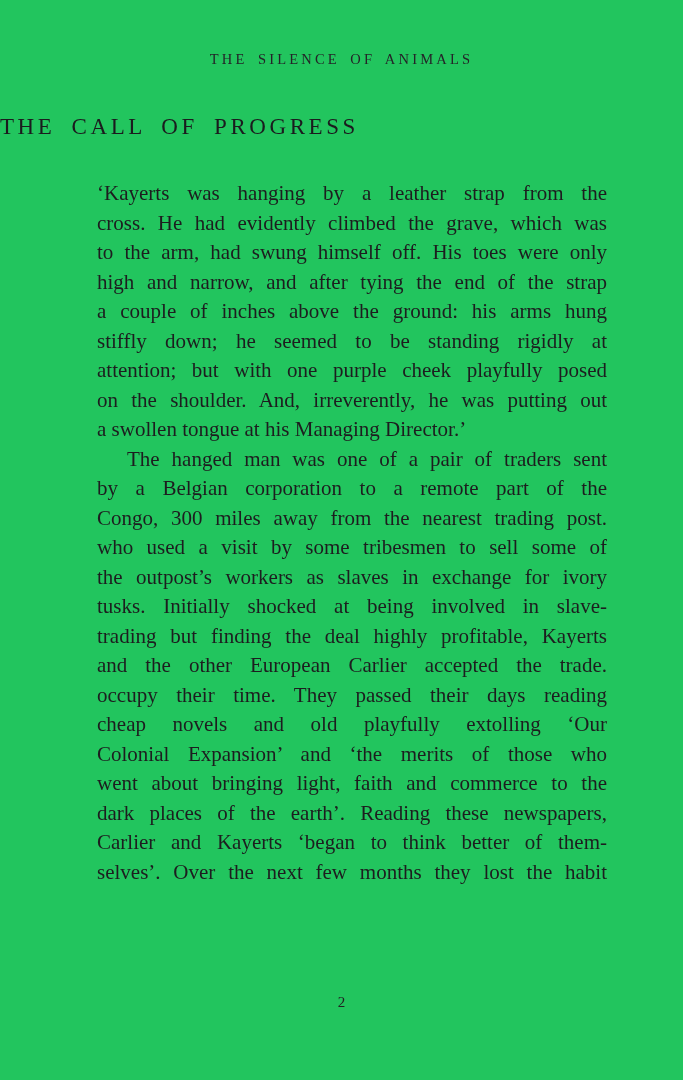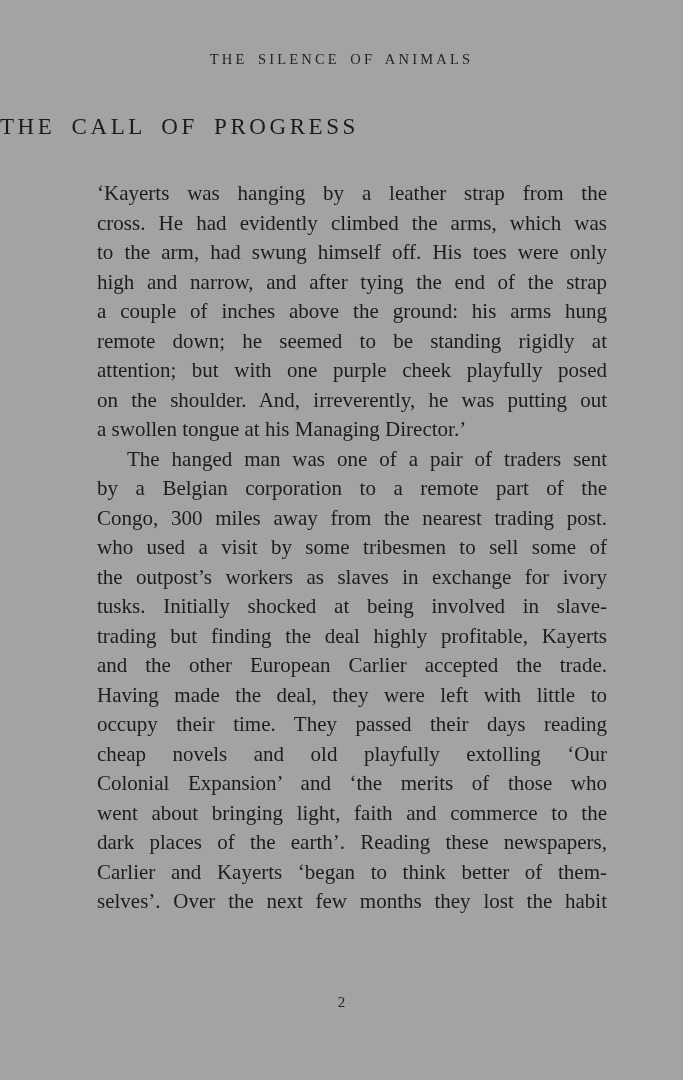--- a/index.html
+++ b/index.html
@@ -5,21 +5,21 @@
   html, body {
     margin: 0;
     padding: 0;
     background: #e9e9e9;
   }
   .page {
     position: relative;
     width: 683px;
     height: 1080px;
     margin: 0 auto;
-    background: #a3a3a3;
+    background: #22c55e;
     color: #1d1d1f;
     font-family: "Liberation Serif", "DejaVu Serif", serif;
     overflow: hidden;
   }
   .running-header {
     position: absolute;
     top: 51px;
     left: 0;
     width: 100%;
     text-align: center;
@@ -71,37 +71,36 @@
   }
 </style>
 </head>
 <body>
 
 <div class="page">
   <div class="running-header">THE SILENCE OF ANIMALS</div>
   <h1 class="chapter-title">THE CALL OF PROGRESS</h1>
   <div class="body-text">
       <div class="text-line">‘Kayerts was hanging by a leather strap from the</div>
-      <div class="text-line">cross. He had evidently climbed the arms, which was</div>
+      <div class="text-line">cross. He had evidently climbed the grave, which was</div>
       <div class="text-line">to the arm, had swung himself off. His toes were only</div>
       <div class="text-line">high and narrow, and after tying the end of the strap</div>
       <div class="text-line">a couple of inches above the ground: his arms hung</div>
-      <div class="text-line">remote down; he seemed to be standing rigidly at</div>
+      <div class="text-line">stiffly down; he seemed to be standing rigidly at</div>
       <div class="text-line">attention; but with one purple cheek playfully posed</div>
       <div class="text-line">on the shoulder. And, irreverently, he was putting out</div>
       <div class="text-line last-line">a swollen tongue at his Managing Director.’</div>
       <div class="text-line indent-line">The hanged man was one of a pair of traders sent</div>
       <div class="text-line">by a Belgian corporation to a remote part of the</div>
       <div class="text-line">Congo, 300 miles away from the nearest trading post.</div>
       <div class="text-line">who used a visit by some tribesmen to sell some of</div>
       <div class="text-line">the outpost’s workers as slaves in exchange for ivory</div>
       <div class="text-line">tusks. Initially shocked at being involved in slave-</div>
       <div class="text-line">trading but finding the deal highly profitable, Kayerts</div>
       <div class="text-line">and the other European Carlier accepted the trade.</div>
-      <div class="text-line">Having made the deal, they were left with little to</div>
       <div class="text-line">occupy their time. They passed their days reading</div>
       <div class="text-line">cheap novels and old playfully extolling ‘Our</div>
       <div class="text-line">Colonial Expansion’ and ‘the merits of those who</div>
       <div class="text-line">went about bringing light, faith and commerce to the</div>
       <div class="text-line">dark places of the earth’. Reading these newspapers,</div>
       <div class="text-line">Carlier and Kayerts ‘began to think better of them-</div>
       <div class="text-line">selves’. Over the next few months they lost the habit</div>
     </div>
   <div class="page-number">2</div>
 </div>

